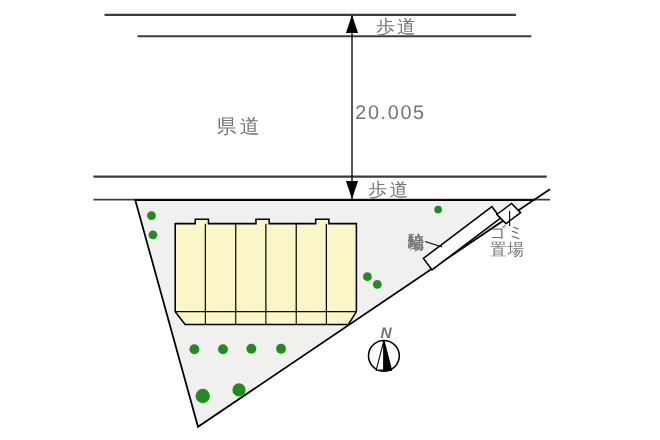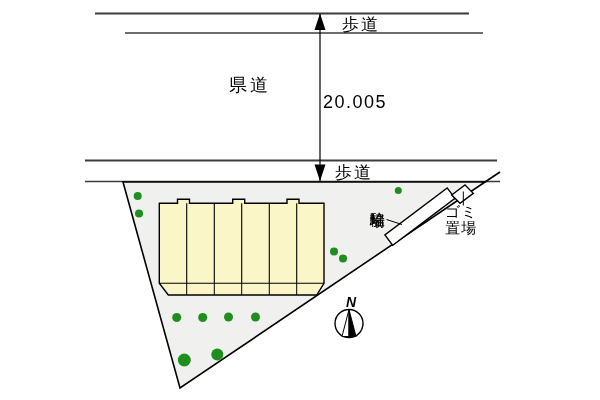--- a/index.html
+++ b/index.html
@@ -1,21 +1,21 @@
 <!DOCTYPE html>
 <html><head>
 <meta charset="utf-8">
 <style>
   html,body{margin:0;padding:0;background:#fff;}
   .stage{
     position:relative;width:600px;height:400px;background:#ffffff;overflow:hidden;
     font-family:"Liberation Sans","DejaVu Sans",sans-serif;color:#111;
   }
   .stage svg{position:absolute;left:0;top:0;}
-  .lbl{position:absolute;white-space:nowrap;color:#000000;}
+  .lbl{position:absolute;white-space:nowrap;color:#737373;}
   .lbl-sidewalk{font-size:17px;letter-spacing:2px;}
   .lbl-road{font-size:18px;letter-spacing:3px;}
   .lbl-dim{font-size:18px;letter-spacing:1.5px;}
   .lbl-vert{
     font-size:15px;line-height:16.5px;letter-spacing:1px;
     writing-mode:vertical-rl;text-orientation:upright;
   }
   .lbl-garbage{font-size:15px;line-height:16px;letter-spacing:1px;text-align:center;}
   .lbl-north{font-size:14px;font-style:italic;font-weight:600;}
 </style>
@@ -85,21 +85,21 @@
       </g>
 
     <g>
       <circle cx="349" cy="323.5" r="14" fill="#fff" stroke="#000" stroke-width="1.4"></circle>
       <polygon points="349,309.5 342,336.5 349,336.5" fill="#fff" stroke="#000" stroke-width="1"></polygon>
       <polygon points="349,309.5 356,336.5 349,336.5" fill="#000" stroke="#000" stroke-width="1"></polygon>
     </g>
   </svg>
 
   <div class="lbl lbl-sidewalk" style="left:342px;top:13px;">歩道</div>
-  <div class="lbl lbl-road" style="left:197px;top:73px;margin-left:32px;">県道</div>
+  <div class="lbl lbl-road" style="left:197px;top:103px;">県道</div>
   <div class="lbl lbl-dim" style="left:323px;top:92px;">20.005</div>
   <div class="lbl lbl-sidewalk" style="left:335px;top:161px;">歩道</div>
   <div class="lbl lbl-vert" style="left:369px;top:199px;height:54px;">駐輪場</div>
   <div class="lbl lbl-garbage" style="left:445px;top:204px;">
     <div>ゴミ</div>
     <div>置場</div>
   </div>
   <div class="lbl lbl-north" style="left:346px;top:294px;">N</div>
 </div>
 

